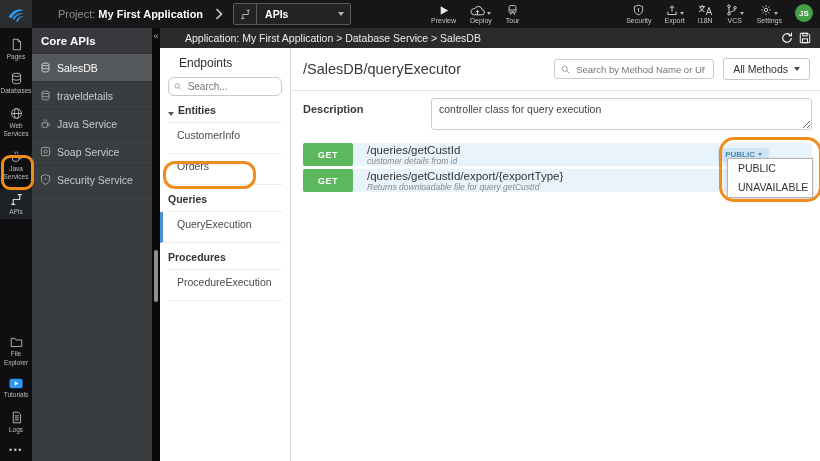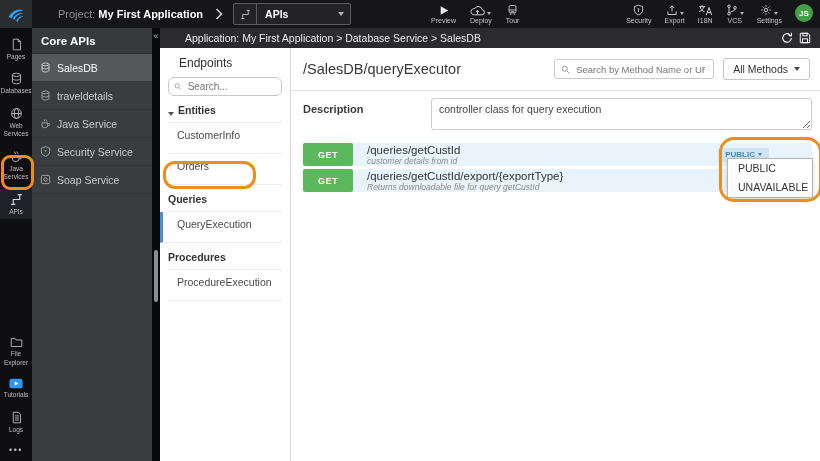--- a/index.html
+++ b/index.html
@@ -308,31 +308,31 @@
       <div class="ca-item">
         <svg width="11" height="11" viewBox="0 0 16 16" stroke="#a9a9a9" fill="none" stroke-width="1.3">
           <path d="M3 7h8v4a3 3 0 0 1-3 3H6a3 3 0 0 1-3-3z"></path>
             <path d="M11 8h1.5a1.5 1.5 0 0 1 0 3H11"></path>
           <path d="M5.5 2c0 1.5 1.5 1.5 1.5 3M8.5 2c0 1.5 1.5 1.5 1.5 3"></path>
           </svg>
         <span>Java Service</span>
       </div>
       <div class="ca-item">
         <svg width="11" height="11" viewBox="0 0 16 16" stroke="#a9a9a9" fill="none" stroke-width="1.3">
+          <rect x="2" y="2" width="12" height="12" rx="2"></rect>
+            <circle cx="8" cy="8" r="2.5"></circle>
+          </svg>
+        <span>Soap Service</span>
+      </div>
+      <div class="ca-item">
+        <svg width="11" height="11" viewBox="0 0 16 16" stroke="#a9a9a9" fill="none" stroke-width="1.3">
           <path d="M8 1l6 2v5c0 4-3 6-6 7-3-1-6-3-6-7V3z"></path>
             <circle cx="8" cy="7" r="1.2" fill="#a9a9a9" stroke="none"></circle>
           </svg>
         <span>Security Service</span>
-      </div>
-      <div class="ca-item">
-        <svg width="11" height="11" viewBox="0 0 16 16" stroke="#a9a9a9" fill="none" stroke-width="1.3">
-          <rect x="2" y="2" width="12" height="12" rx="2"></rect>
-            <circle cx="8" cy="8" r="2.5"></circle>
-          </svg>
-        <span>Soap Service</span>
       </div>
     </aside>
 
     <div class="gutter">
       <div class="collapse-btn">«</div>
       <div class="scroll-thumb"></div>
     </div>
 
     <div class="maincol">
       <div class="crumbbar">

